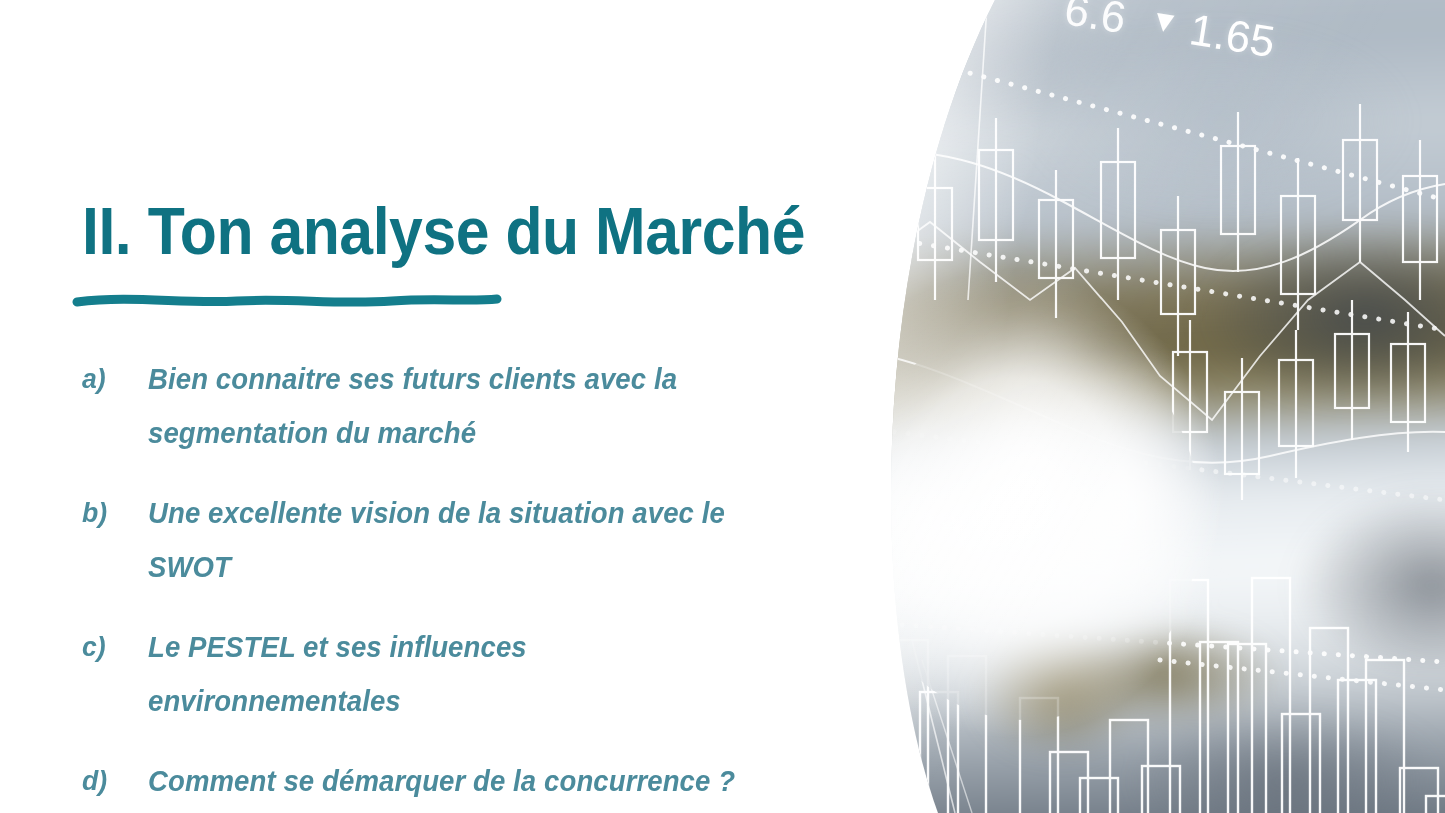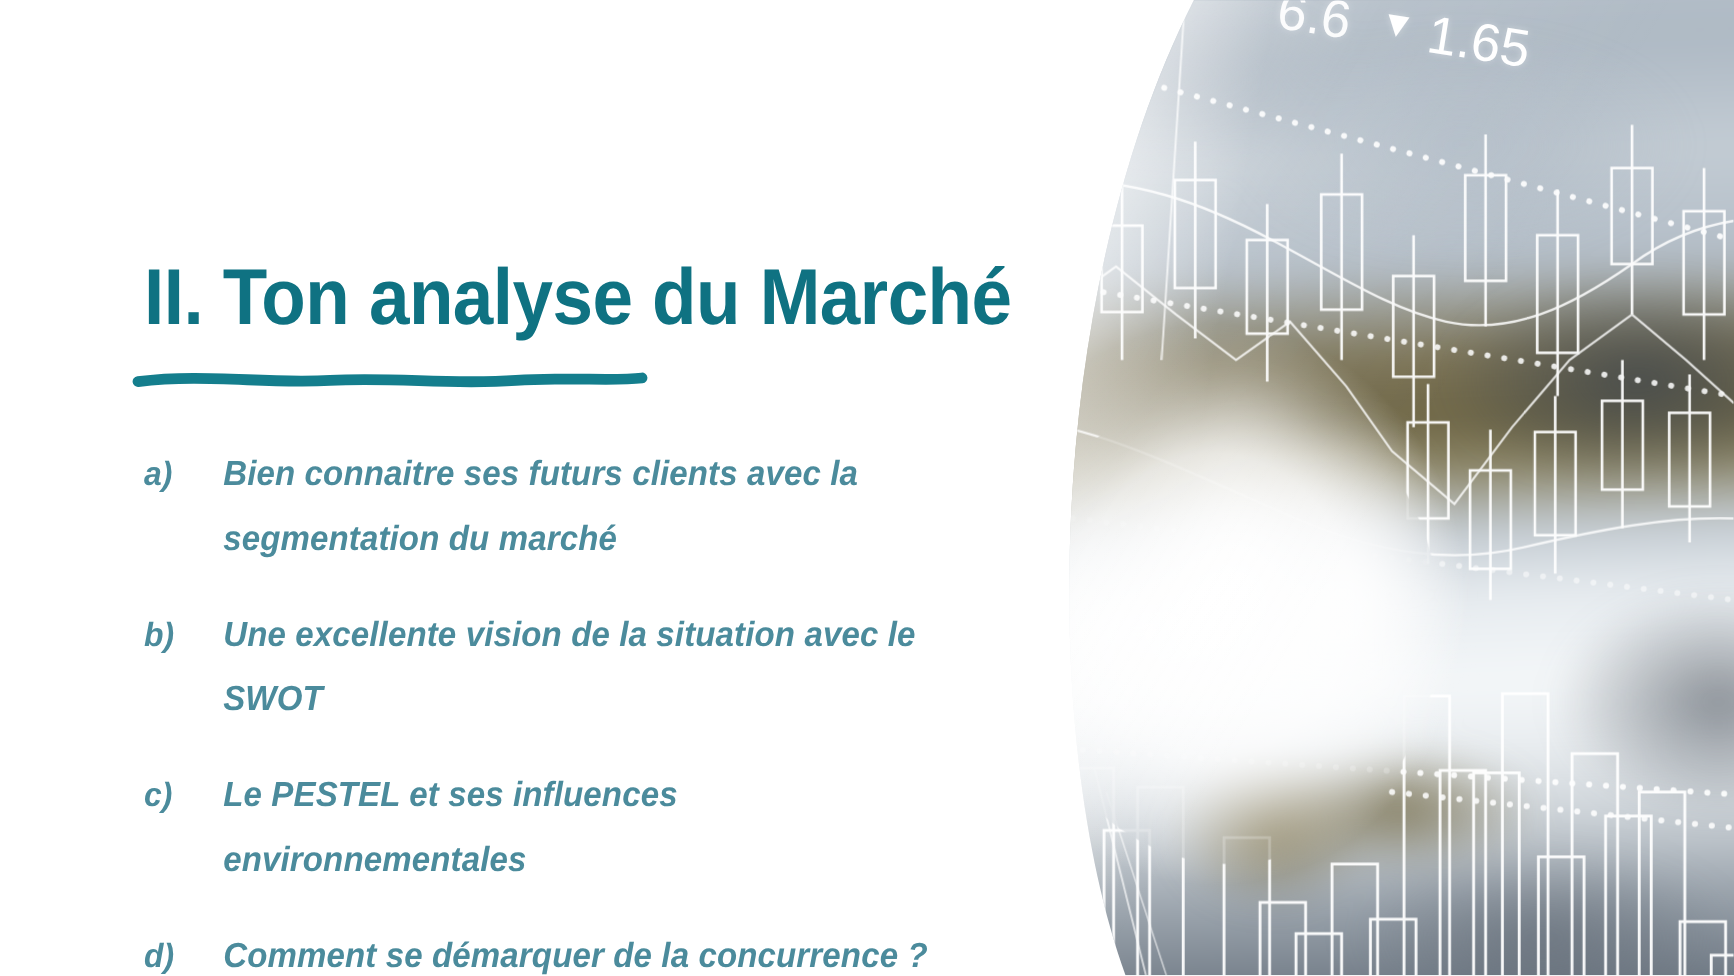--- a/index.html
+++ b/index.html
@@ -118,24 +118,23 @@
     top: 4px;
     font-size: 44px;
     transform: rotate(9deg);
     transform-origin: left center;
   }
 
   
   #content {
     position: absolute;
     left: 0;
-    top: 16px;
+    top: 0;
     width: 880px;
     height: 624px;
-    margin-left: 38px;
   }
 
   #page-title {
     position: absolute;
     left: 82px;
     top: 198px;
     font-family: "Liberation Sans Narrow", "Liberation Sans", sans-serif;
     font-weight: 700;
     font-size: 66px;
     letter-spacing: -0.5px;

